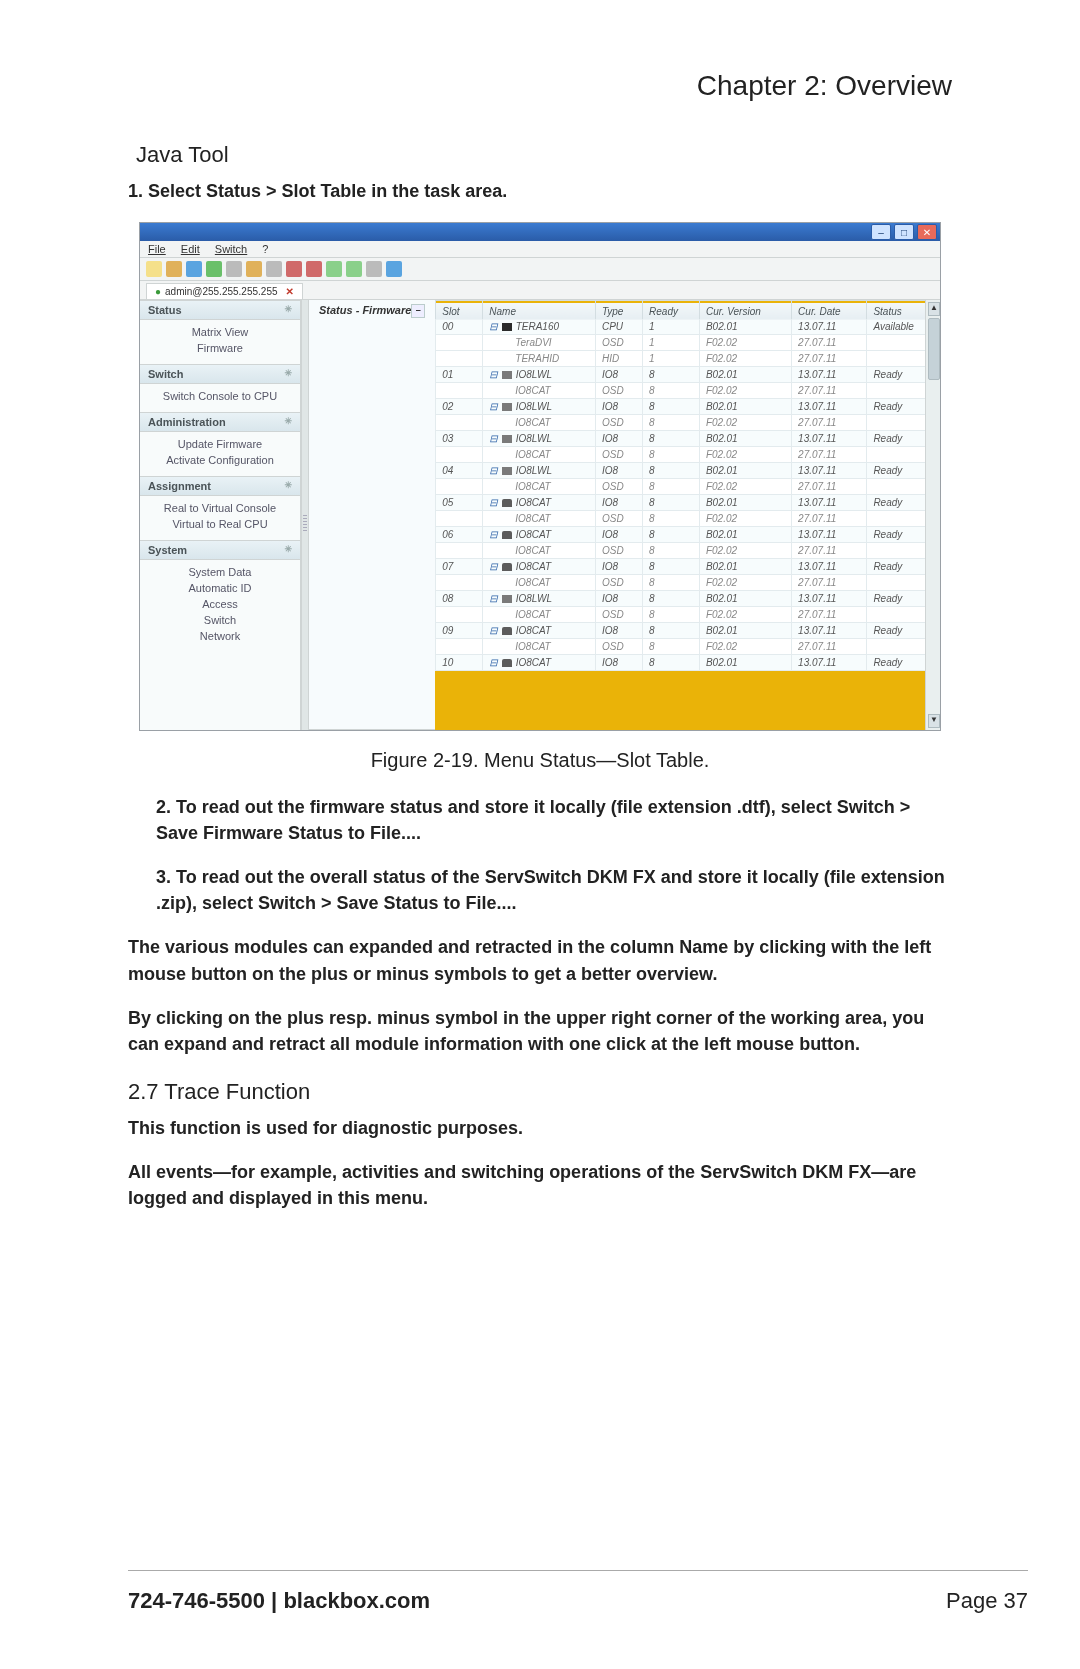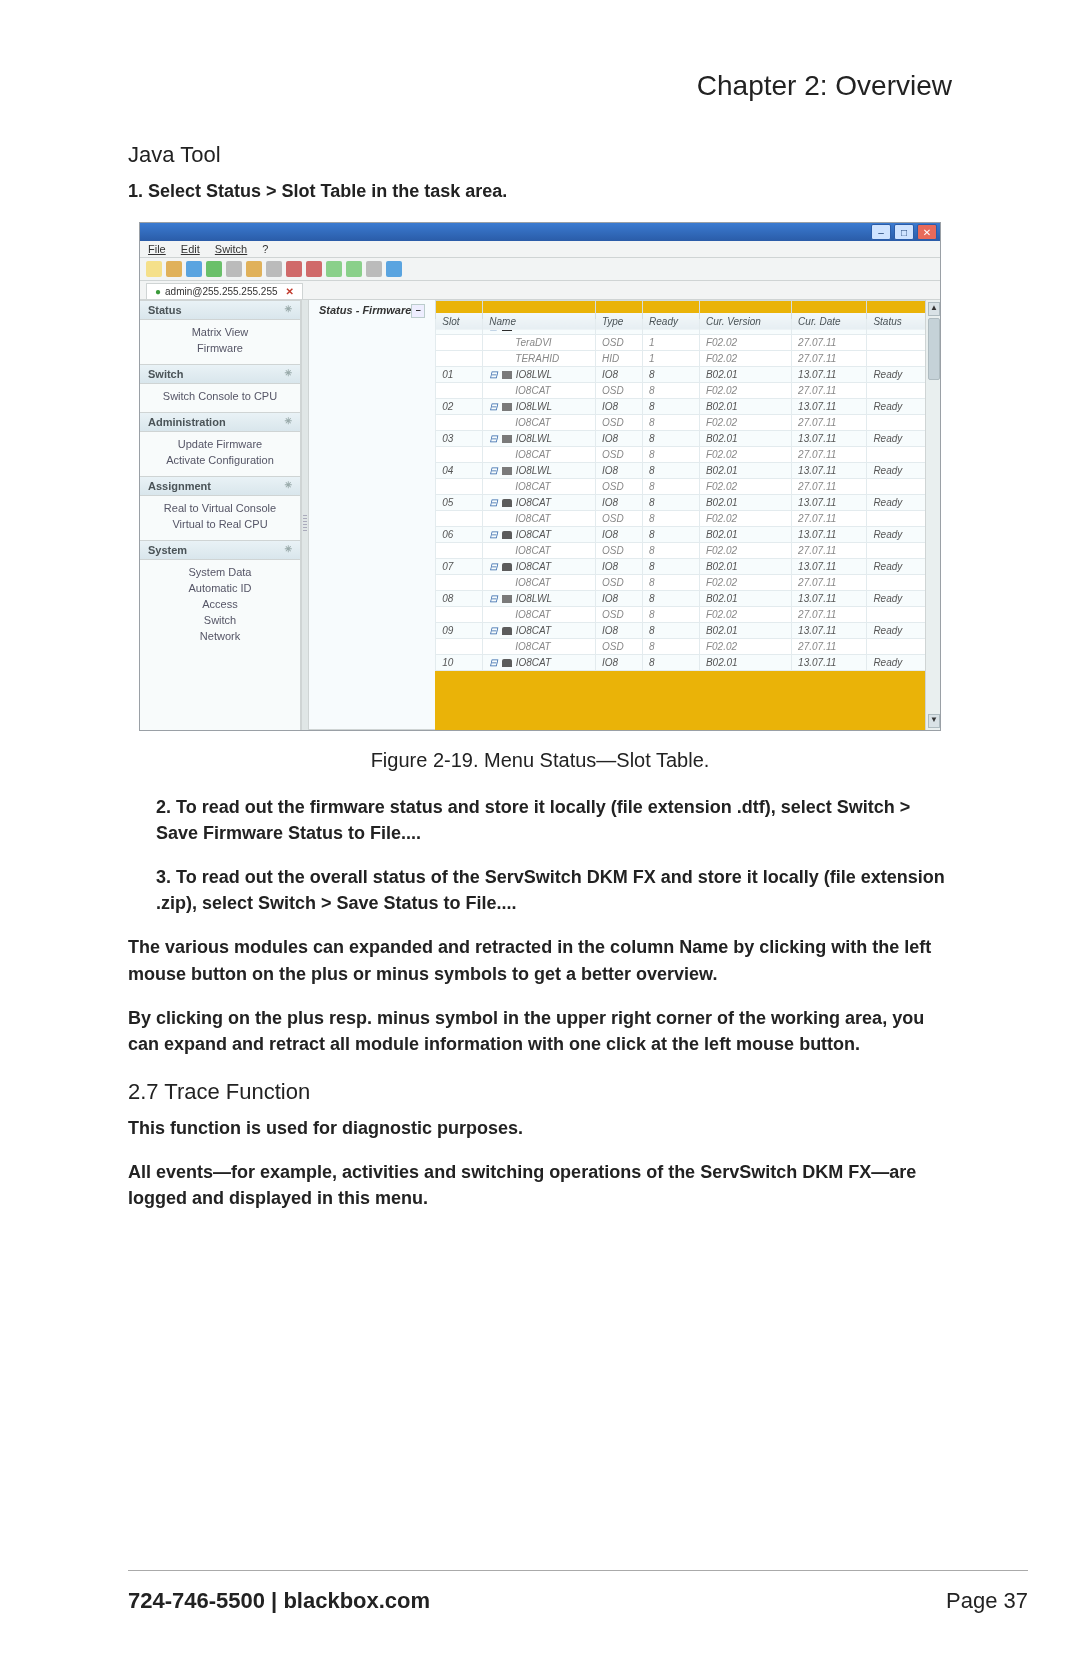--- a/index.html
+++ b/index.html
@@ -19,21 +19,21 @@
   }
   .chapter {
     text-align: right;
     font-size: 28px;
     font-weight: 400;
     margin-bottom: 40px;
   }
   .h-sub {
     font-size: 22px;
     font-weight: 500;
-    margin: 18px 0 8px 0;
+    margin: 18px 0 8px 8px;
   }
   .body-text {
     font-size: 18px;
     line-height: 1.45;
     margin: 10px 0 18px 0;
     font-weight: bold;
   }
   .indent {
     padding-left: 28px;
   }
@@ -190,21 +190,21 @@
     font-size: 10px;
     color: #555;
   }
   table.grid th {
     background: linear-gradient(#f3f8fa, #e6eef2);
     border: 1px solid #d3dde1;
     padding: 3px 6px;
     text-align: left;
     font-weight: normal;
     color: #4a5357;
-    position: sticky; top: 12px;
+    position: sticky; top: 2px;
   }
   table.grid td {
     border: 1px solid #e3ebee;
     padding: 2px 6px;
     white-space: nowrap;
   }
   table.grid tr.parent td { background: #f7fcfd; }
   table.grid tr.child td { background: #fff; color: #888; }
   .slotcol { width: 34px; text-align: left; }
   .icon-mini {

